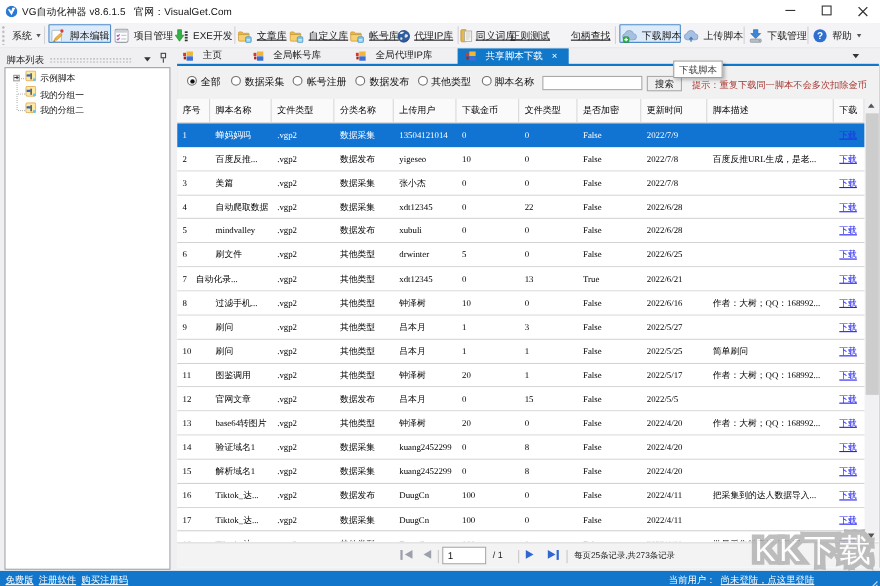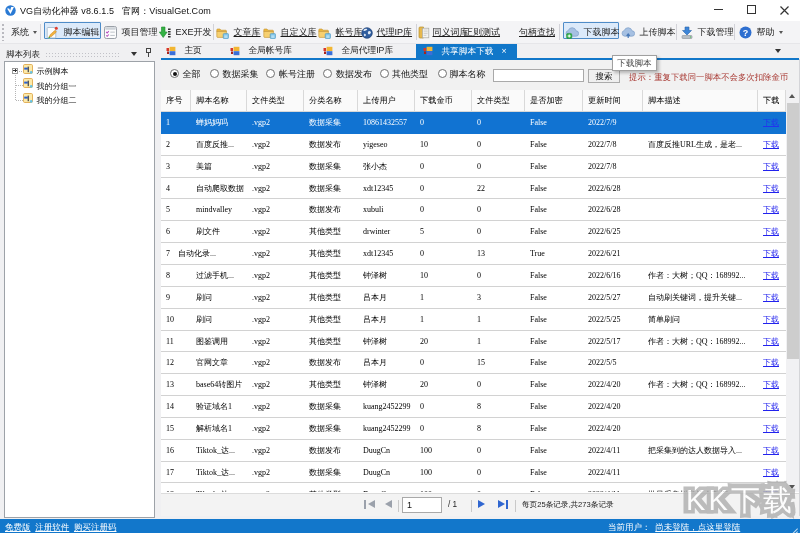--- a/index.html
+++ b/index.html
@@ -276,21 +276,21 @@
         <div class="hc" style="left:422px;width:60px">更新时间</div>
         <div class="hc" style="left:482px;width:115px">脚本描述</div>
         <div class="hc" style="left:597px;width:28px">下载</div>
       </div>
   <div id="gridrows" style="position:absolute;left:0;top:22px;width:638px;height:380.4px;overflow:hidden">
 <div class="row sel" style="top:0.0px">
           <div class="c" style="left:0px;width:30px">1</div>
           <div class="c" style="left:30px;width:56px">蝉妈妈吗</div>
           <div class="c" style="left:86px;width:57px">.vgp2</div>
           <div class="c" style="left:143px;width:54px">数据采集</div>
-          <div class="c" style="left:197px;width:57px">10861432557</div>
+          <div class="c" style="left:197px;width:57px">13504121014</div>
           <div class="c" style="left:254px;width:57px">0</div>
           <div class="c" style="left:311px;width:53px">0</div>
           <div class="c" style="left:364px;width:58px">False</div>
           <div class="c" style="left:422px;width:60px">2022/7/9</div>
           <div class="c" style="left:482px;width:115px"></div>
           <div class="c" style="left:597px;width:28px"><span class="dl">下载</span></div>
         </div>
 <div class="row" style="top:21.9px">
           <div class="c" style="left:0px;width:30px">2</div>
           <div class="c" style="left:30px;width:56px">百度反推...</div>
@@ -385,21 +385,20 @@
 <div class="row" style="top:174.8px">
           <div class="c" style="left:0px;width:30px">9</div>
           <div class="c" style="left:30px;width:56px">刷问</div>
           <div class="c" style="left:86px;width:57px">.vgp2</div>
           <div class="c" style="left:143px;width:54px">其他类型</div>
           <div class="c" style="left:197px;width:57px">吕本月</div>
           <div class="c" style="left:254px;width:57px">1</div>
           <div class="c" style="left:311px;width:53px">3</div>
           <div class="c" style="left:364px;width:58px">False</div>
           <div class="c" style="left:422px;width:60px">2022/5/27</div>
-          <div class="c" style="left:482px;width:115px">自动刷关键词，提升关键...</div>
           <div class="c" style="left:597px;width:28px"><span class="dl">下载</span></div>
         </div>
 <div class="row" style="top:196.7px">
           <div class="c" style="left:0px;width:30px">10</div>
           <div class="c" style="left:30px;width:56px">刷问</div>
           <div class="c" style="left:86px;width:57px">.vgp2</div>
           <div class="c" style="left:143px;width:54px">其他类型</div>
           <div class="c" style="left:197px;width:57px">吕本月</div>
           <div class="c" style="left:254px;width:57px">1</div>
           <div class="c" style="left:311px;width:53px">1</div>

